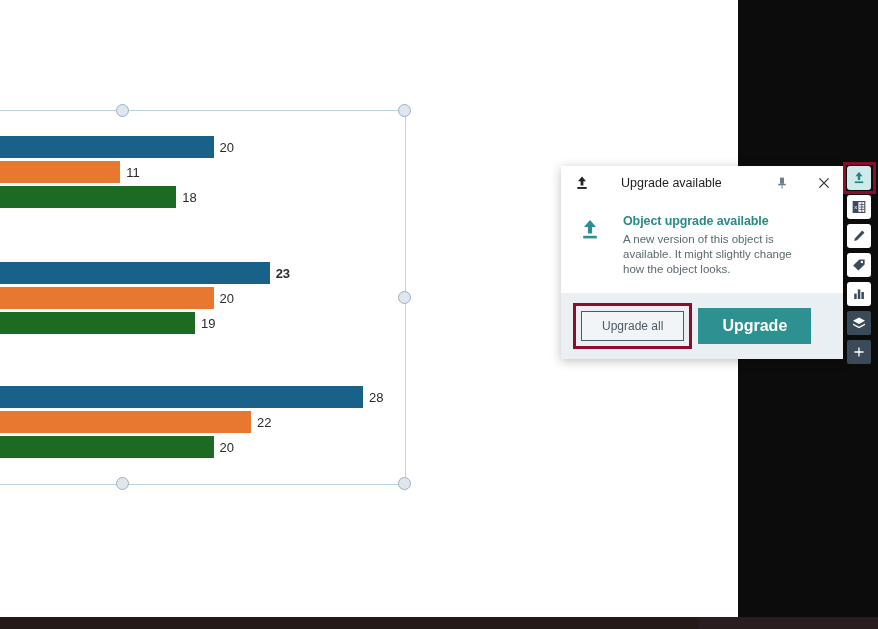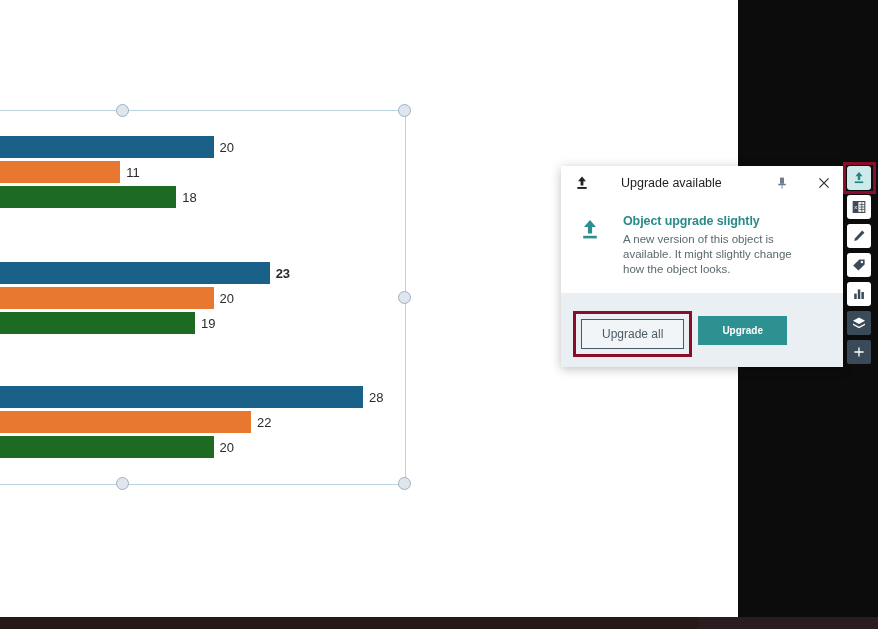--- a/index.html
+++ b/index.html
@@ -156,39 +156,38 @@
     padding: 10px 12px;
     display: flex;
     align-items: center;
     gap: 0px;
   }
   #upgrade-all-highlight {
     border: 3px solid #8c0d2a;
     padding: 5px;
     display: inline-block;
     line-height: 0;
-    margin-top: 8px;
   }
   #btn-upgrade-all {
     display: inline-block;
     background: #f2f5f7;
     border: 1px solid #4a5b66;
     color: #4b5b63;
     font-size: 12px;
     padding: 7px 20px;
     cursor: pointer;
     font-family: "Liberation Sans", sans-serif;
     line-height: normal;
   }
   #btn-upgrade {
     display: inline-block;
     background: #2d9191;
     border: none;
     color: #ffffff;
-    font-size: 10px;
+    font-size: 16px;
     font-weight: bold;
     padding: 9px 24px;
     margin-left: 6px;
     cursor: pointer;
     font-family: "Liberation Sans", sans-serif;
   }
 
   
   #toolbar {
     position: absolute;
@@ -315,21 +314,21 @@
   </div>
 
   <div id="dialog-body">
     <div id="body-icon">
       <svg width="26" height="26" viewBox="0 0 26 26">
         <path d="M13 3 L19 10 L15.1 10 L15.1 16.4 L10.9 16.4 L10.9 10 L7 10 Z" fill="#2d8f8f"></path>
         <rect x="6.2" y="18.8" width="13.6" height="2.6" fill="#2d8f8f"></rect>
       </svg>
     </div>
     <div id="body-text">
-      <div id="body-heading">Object upgrade slightly</div>
+      <div id="body-heading">Object upgrade available</div>
       <div id="body-desc">A new version of this object is available. It might slightly change  how the object looks.</div>
     </div>
   </div>
 
   <div id="dialog-footer">
     <span id="upgrade-all-highlight">
       <button id="btn-upgrade-all">Upgrade all</button>
     </span>
     <button id="btn-upgrade">Upgrade</button>
   </div>

